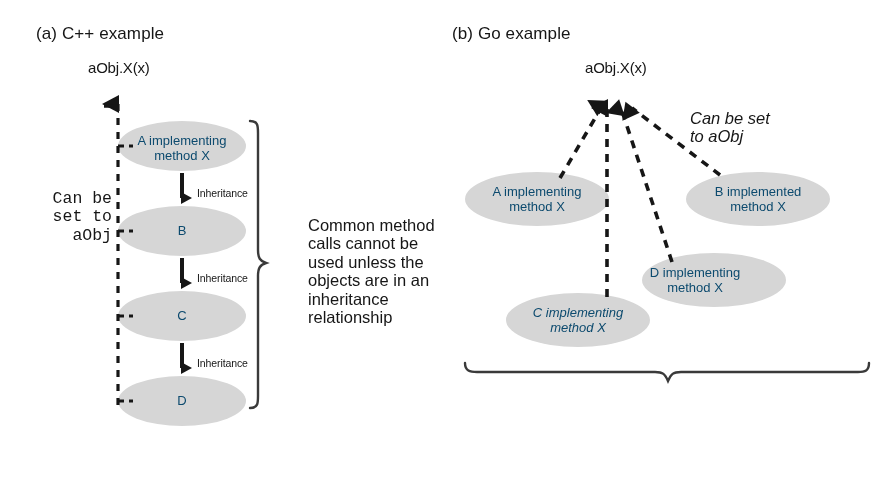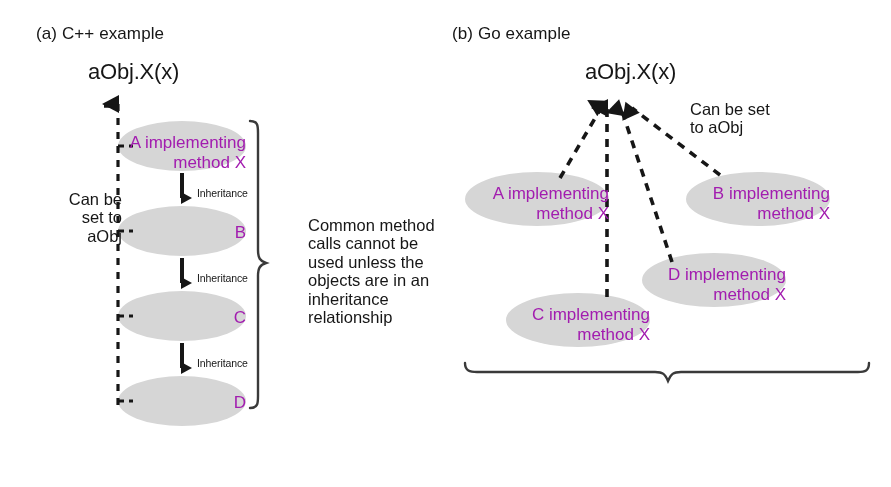--- a/index.html
+++ b/index.html
@@ -25,38 +25,38 @@
     position: absolute;
     white-space: pre;
     line-height: 1.12;
     color: #161616;
   }
   .panel-title {
     font-size: 17px;
     letter-spacing: 0.1px;
   }
   .call-label {
-    font-size: 22px;
+    font-size: 15px;
     letter-spacing: -0.2px;
   }
   .note {
     font-size: 16.5px;
   }
   .note-center { text-align: center; }
   .note-right  { text-align: right; }
   .inh-label {
     font-size: 10.5px;
     letter-spacing: -0.1px;
   }
   .ellipse-label {
     position: absolute;
-    text-align: right;
-    font-size: 17px;
+    text-align: center;
+    font-size: 13px;
     line-height: 1.18;
-    color: #a21caf;
+    color: #0c4a6e;
     white-space: pre;
     pointer-events: none;
   }
   svg { position: absolute; left: 0; top: 0; }
 </style>
 </head>
 <body>
 
 <div id="figure">
 
@@ -122,21 +122,21 @@
              C663,372 665,374 668,381
              C671,374 673,372 681,372
              L858,372
              C865,372 869,371 869,363" fill="none" stroke="#3a3a3a" stroke-width="2.4" stroke-linecap="round"></path>
   </svg>
 
   <div class="txt panel-title" style="left:36px; top:24px;">(a) C++ example</div>
 
   <div class="txt call-label" style="left:88px; top:60px;">aObj.X(x)</div>
 
-  <div class="txt note note-right" style="left:18px; top:190px; width:104px;">Can be
+  <div class="txt note note-right" style="left:8px; top:190px; width:104px;font-family:Liberation Mono, monospace;">Can be
 set to
 aObj</div>
 
   <div class="txt note" style="left:272px; top:216px;margin-left:36px;">Common method
 calls cannot be
 used unless the
 objects are in an
 inheritance
 relationship</div>
 
@@ -147,26 +147,26 @@
   <div class="ellipse-label" style="left:118px; top:393px; width:128px;">D</div>
 
   <div class="txt inh-label" style="left:197px; top:188px;">Inheritance</div>
   <div class="txt inh-label" style="left:197px; top:273px;">Inheritance</div>
   <div class="txt inh-label" style="left:197px; top:358px;">Inheritance</div>
 
   <div class="txt panel-title" style="left:452px; top:24px;">(b) Go example</div>
 
   <div class="txt call-label" style="left:585px; top:60px;">aObj.X(x)</div>
 
-  <div class="txt note" style="left:690px; top:100px;">Can be set
+  <div class="txt note" style="left:690px; top:109px;font-style:italic;">Can be set
 to aObj</div>
 
 
   <div class="ellipse-label" style="left:465px; top:184px; width:144px;">A implementing
 method X</div>
-  <div class="ellipse-label" style="left:686px; top:184px; width:144px;">B implementing
+  <div class="ellipse-label" style="left:686px; top:184px; width:144px;">B implemented
 method X</div>
-  <div class="ellipse-label" style="left:506px; top:305px; width:144px;">C implementing
+  <div class="ellipse-label" style="left:506px; top:305px; width:144px;font-style:italic;">C implementing
 method X</div>
-  <div class="ellipse-label" style="left:642px; top:265px; width:144px;">D implementing
+  <div class="ellipse-label" style="left:623px; top:265px; width:144px;">D implementing
 method X</div>
 
 </div>
 
 </body></html>

